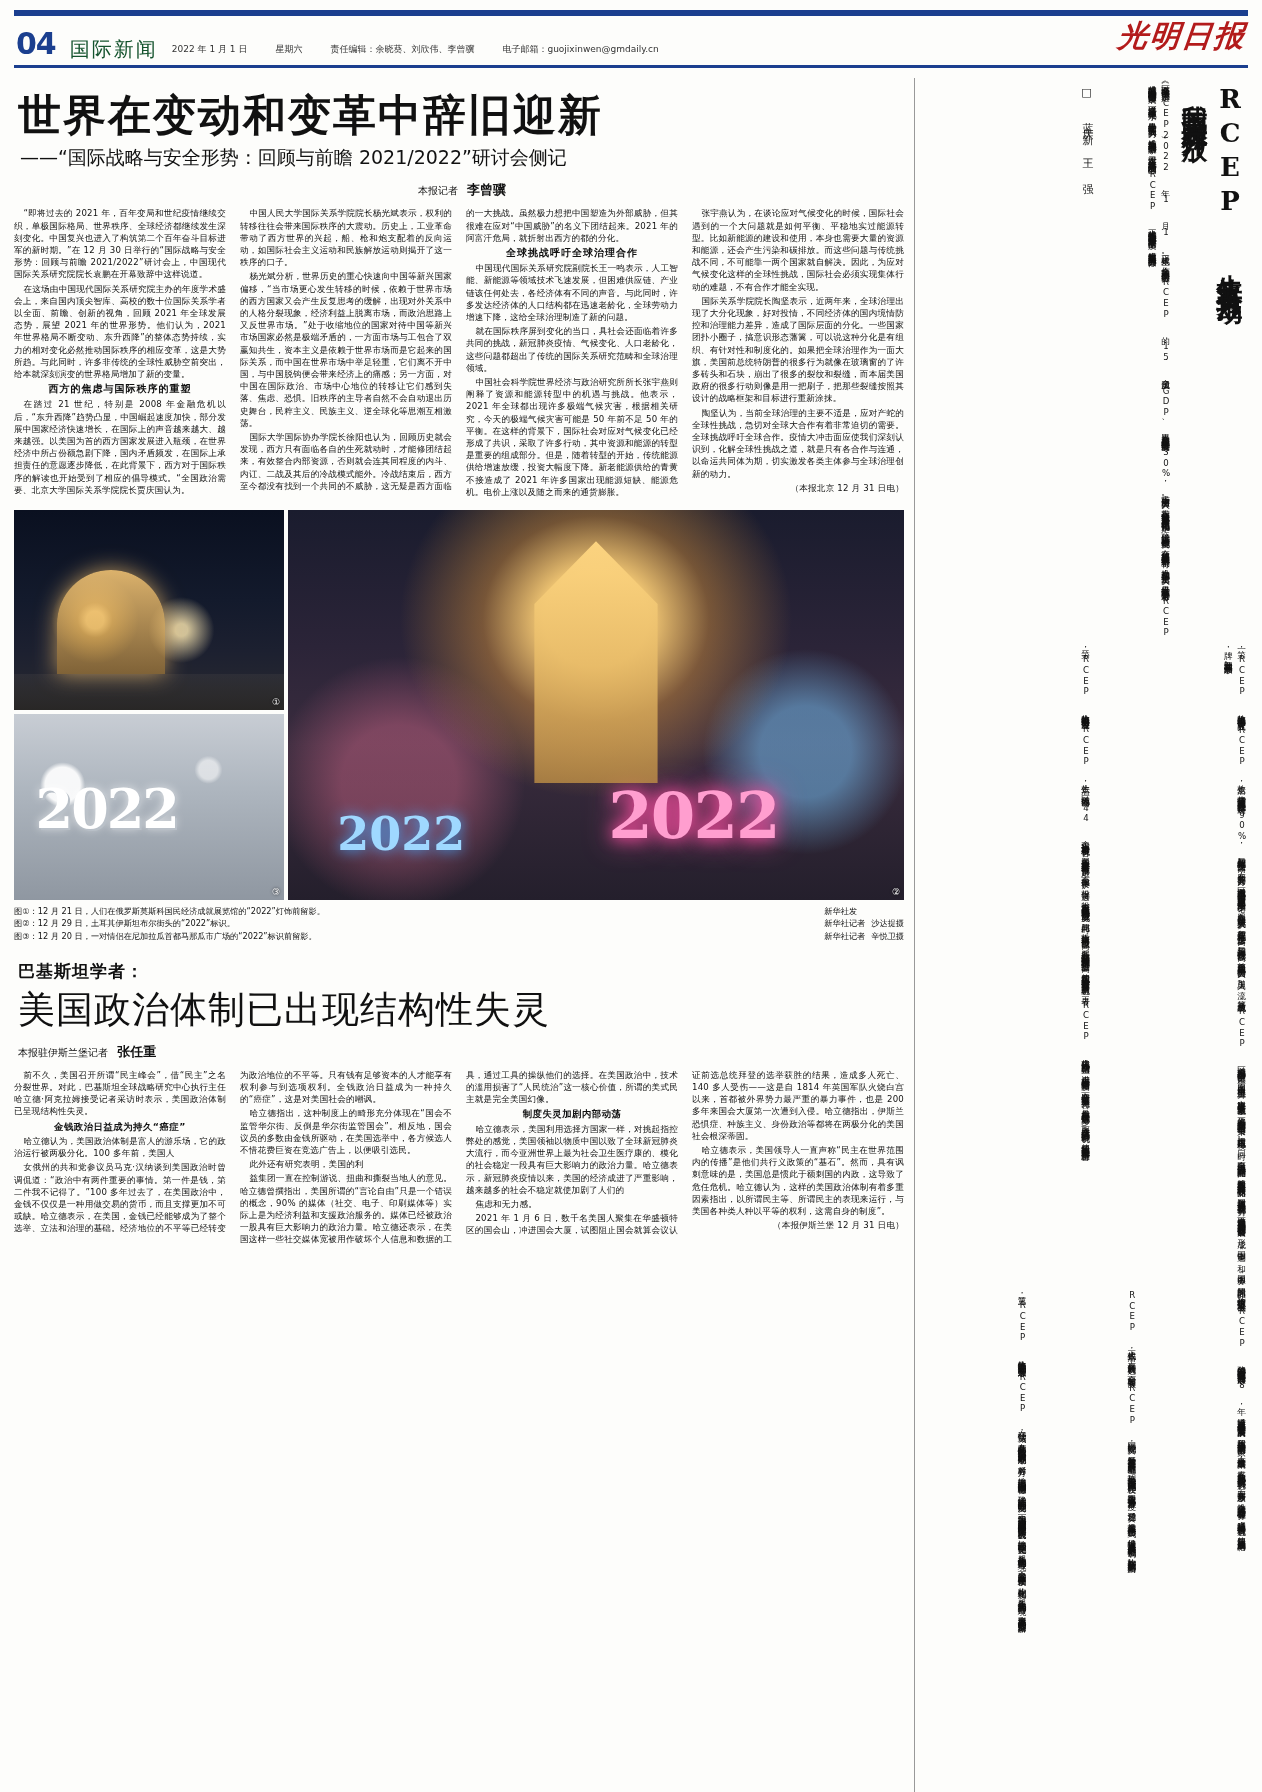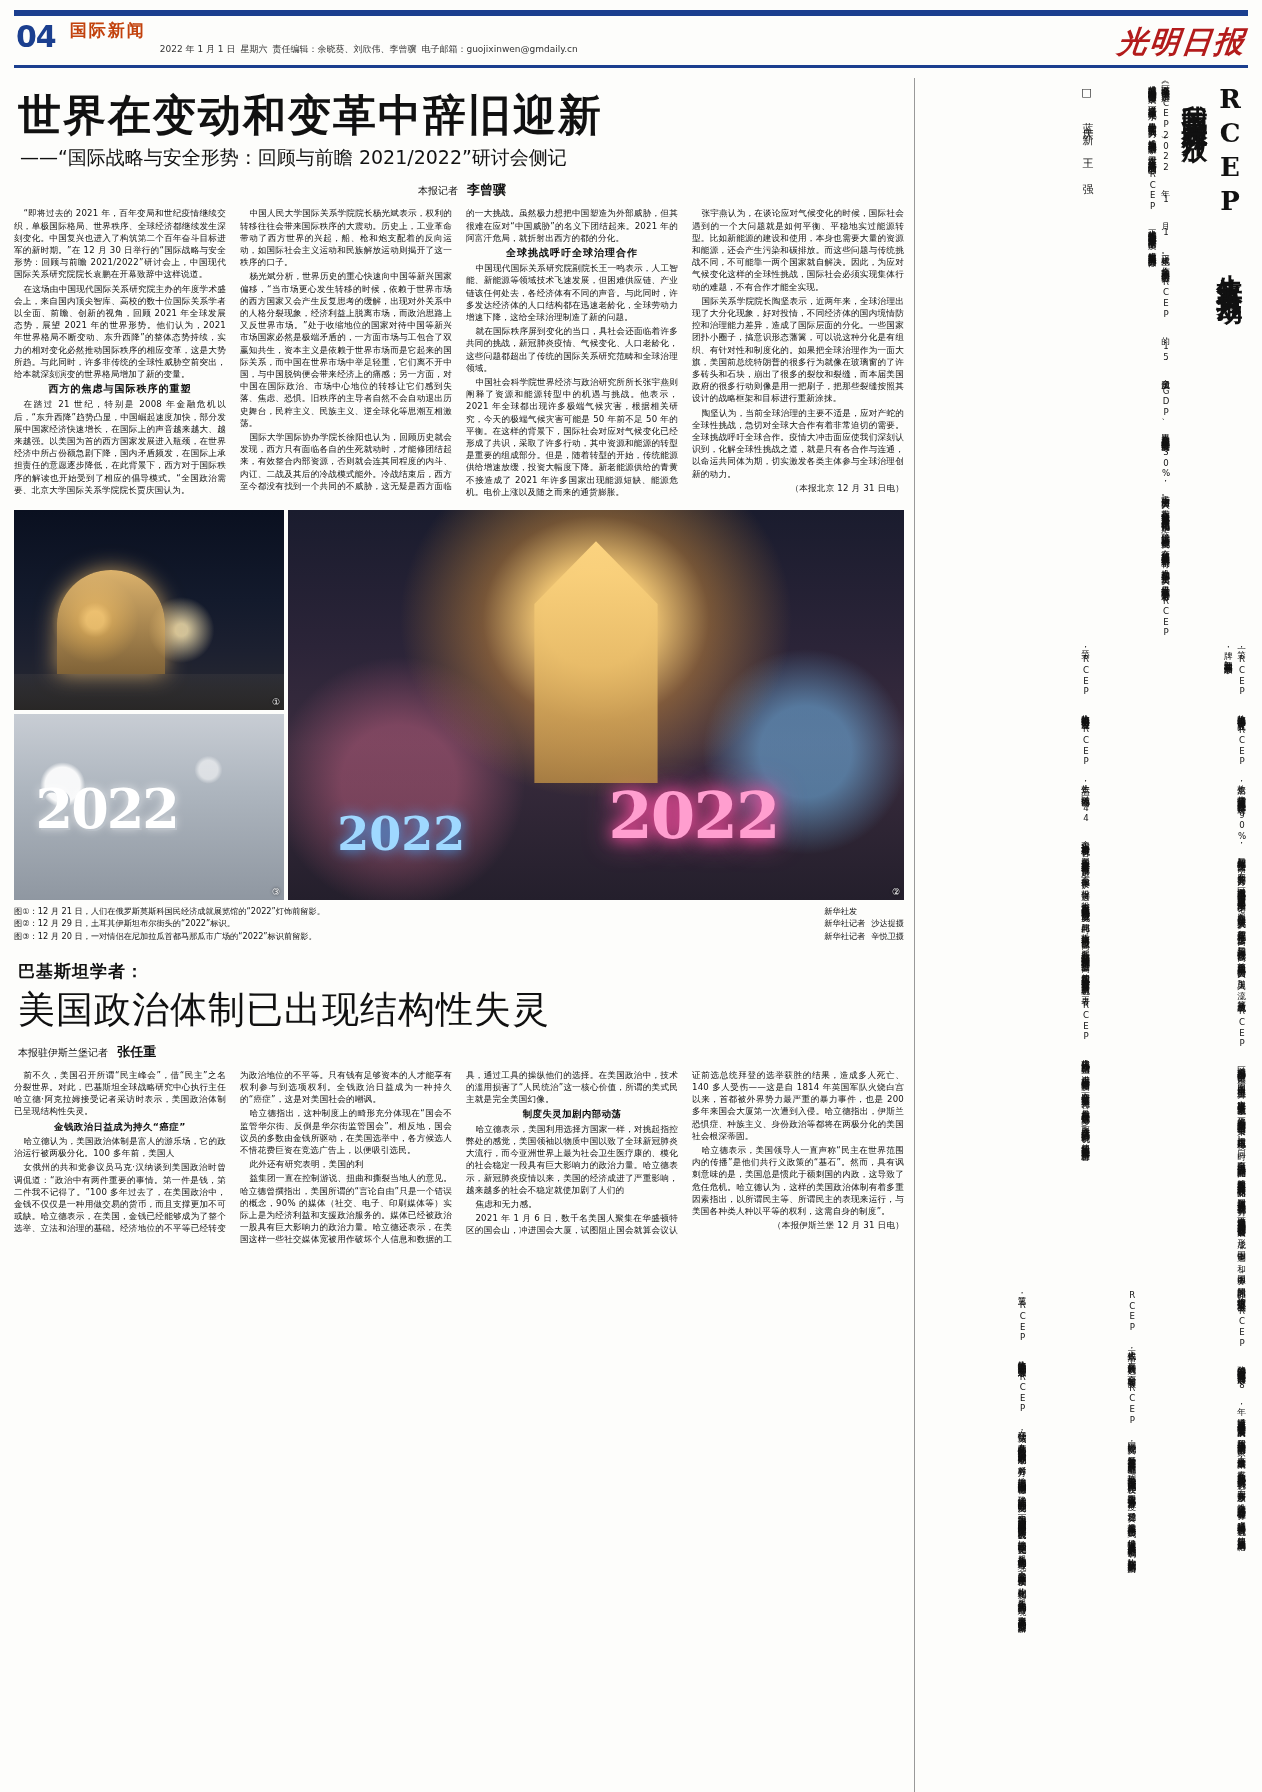--- a/index.html
+++ b/index.html
@@ -10,28 +10,28 @@
     font-family:"DejaVu Sans","Liberation Sans",sans-serif;
     color:#111;
     position:relative;
     overflow:hidden;
   }
   .page { position:relative; width:1262px; height:1792px; padding:0 14px; }
 
   
   .topbar { height:6px; background:#1b3f8f; margin:10px 0 0 0; }
   .masthead {
-    display:flex; gap:14px;
+    display:flex; align-items:flex-end; gap:14px;
     border-bottom:3px solid #1b3f8f;
     padding:6px 2px 6px 2px;
     height:52px;
   }
   .pagenum { font-size:30px; font-weight:bold; color:#1b3f8f; line-height:1; letter-spacing:-1px;}
-  .section-title { font-size:17px; font-weight:bold; color:#c2410c; line-height:1; letter-spacing:2px;}
-  .mast-meta { font-size:9px; color:#333; display:flex; gap:5px; align-items:flex-end; padding-bottom:3px; flex:1;}
+  .section-title { font-size:20px; font-weight:normal; color:#14532d; line-height:1; letter-spacing:2px;}
+  .mast-meta { font-size:9px; color:#333; display:flex; gap:28px; align-items:flex-end; padding-bottom:3px; flex:1;}
   .mast-meta span { white-space:nowrap; }
   .logo {
     margin-left:auto; padding-bottom:2px;
     font-family:"DejaVu Serif","Liberation Serif",serif;
     font-size:30px; font-weight:bold; color:#b31b1b;
     letter-spacing:2px; font-style:italic;
     transform:skewX(-6deg);
   }
 
   

